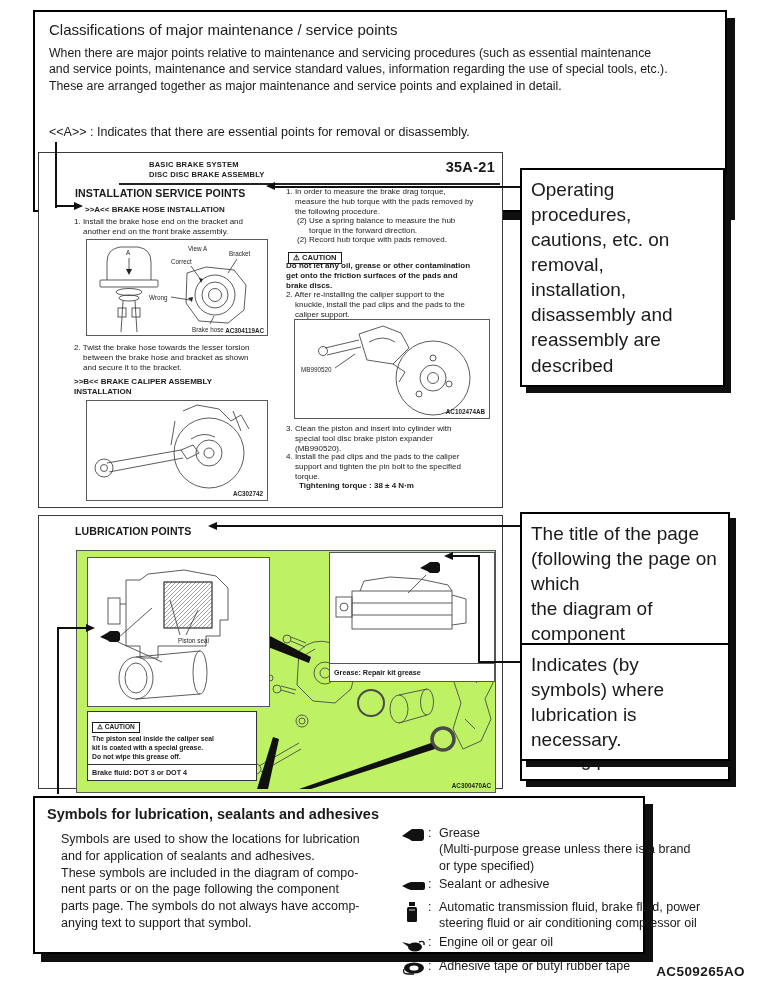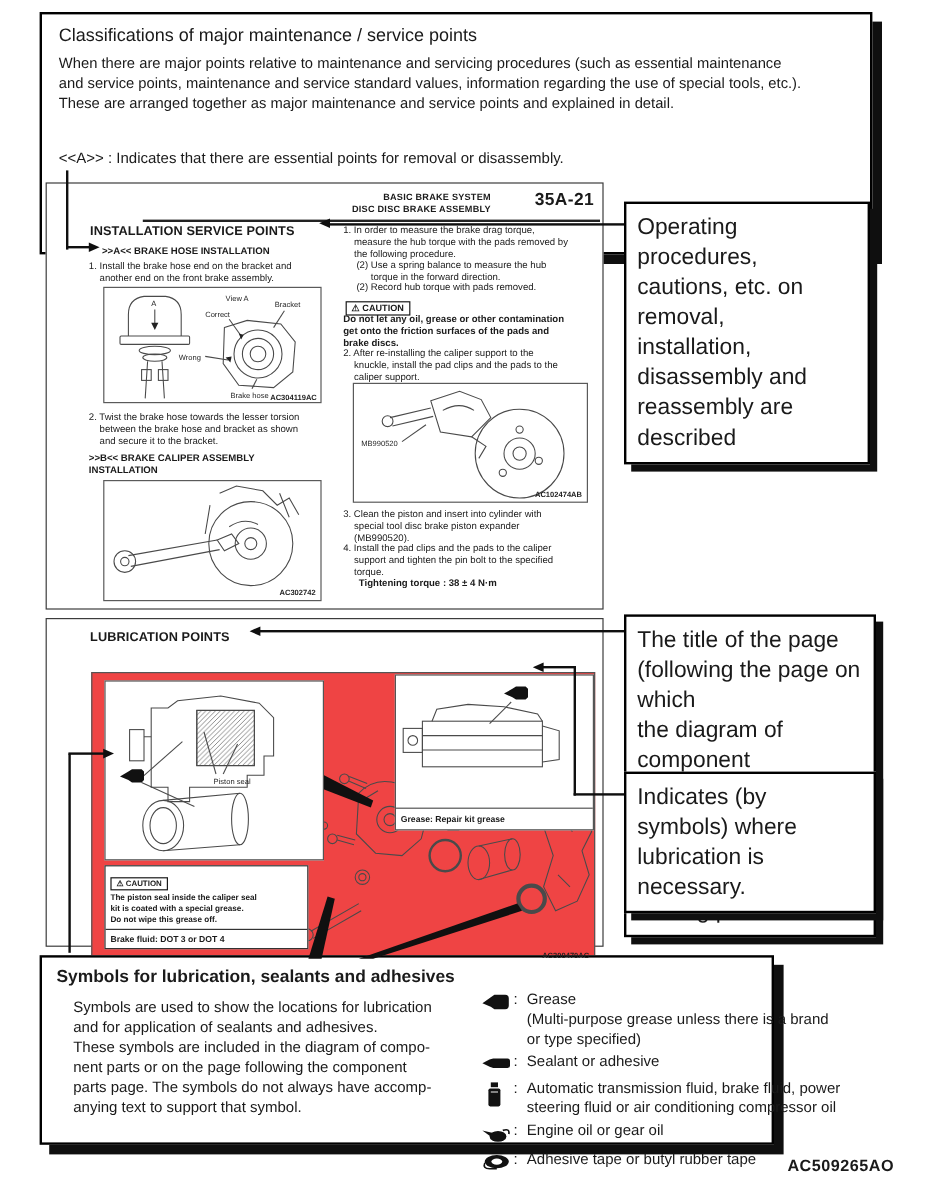--- a/index.html
+++ b/index.html
@@ -22,21 +22,21 @@
   .t8{position:absolute;font-size:8px;line-height:1.24;white-space:pre-line}
   .t8b{position:absolute;font-size:8px;line-height:1.28;font-weight:bold;white-space:pre-line}
   .hang{padding-left:9px;text-indent:-9px}
   .hang12{padding-left:12px;text-indent:-12px}
   .cautlbl{display:inline-block;border:1.2px solid #1a1a1a;font-weight:bold;font-size:7.6px;
            padding:0.5px 4px;background:#fff}
   svg text{font-family:"Liberation Sans",sans-serif;fill:#1f1f1f;font-size:6.3px}
   .top-title{font-size:15px;font-weight:normal}
   .top-body{margin-top:7px;font-size:12.3px;line-height:1.34;white-space:pre-line}
   .top-defs{margin-top:9px;font-size:12.5px;line-height:1.55;white-space:pre-line}
-  .hdrsm{position:absolute;font-size:7.6px;font-weight:bold;line-height:1.3;text-align:right;letter-spacing:.2px}
+  .hdrsm{position:absolute;font-size:7.6px;font-weight:bold;line-height:1.3;text-align:left;letter-spacing:.2px}
   .pageno{position:absolute;font-size:14.5px;font-weight:bold;letter-spacing:.3px}
   .sectitle{position:absolute;font-size:10.6px;font-weight:bold;letter-spacing:.1px}
   .bb-title{font-size:14.5px;font-weight:bold}
   .bb-body{margin:9px 0 0 14px;width:356px;font-size:12.5px;line-height:1.34;white-space:pre-line}
   .legend{position:absolute;left:366px;top:27px;width:330px;font-size:12.5px;line-height:1.3}
   .lrow{display:flex;align-items:flex-start;margin-bottom:2px}
   .licon{width:27px;flex:none;padding-top:2px}
   .lsep{width:11px;flex:none;text-align:left}
   .ltext{white-space:pre-line}
   .footer-code{position:absolute;right:33px;top:964px;font-size:13.5px;font-weight:bold;letter-spacing:.4px}
@@ -188,21 +188,21 @@
 cautions, etc. on removal,
 installation, disassembly and
 reassembly are described</div>
 
   <div class="arr-l" style="left:208px;top:521.5px"></div>
   <div class="ln" style="left:216px;top:525px;width:304px;height:2px"></div>
 
   <div class="page" style="left:38px;top:515px;width:465px;height:274px">
     <div class="sectitle" style="left:36px;top:9px">LUBRICATION POINTS</div>
 
-    <div style="position:absolute;left:37px;top:44px;width:420px;height:243px;border:1px solid #555;background:#ef4444">
+    <div style="position:absolute;left:37px;top:34px;width:420px;height:243px;border:1px solid #555;background:#bef264">
 
       <svg width="418" height="241" viewBox="0 0 418 241" style="position:absolute;left:0;top:0;z-index:1">
         <g stroke="#4a4a4a" fill="none" stroke-width="0.9">
           <circle cx="210" cy="88" r="4"></circle>
             <path d="M214,90 L228,96 M214,86 L229,92"></path>
           <circle cx="200" cy="138" r="4"></circle>
             <path d="M204,139 L218,143 M204,135 L219,139"></path>
           <circle cx="186" cy="120" r="3"></circle>
             <circle cx="193" cy="127" r="3"></circle>
           <path d="M222,100 Q235,86 255,92 L272,98 L280,115 L274,138 L258,152 L236,150 L220,134 Z"></path>

